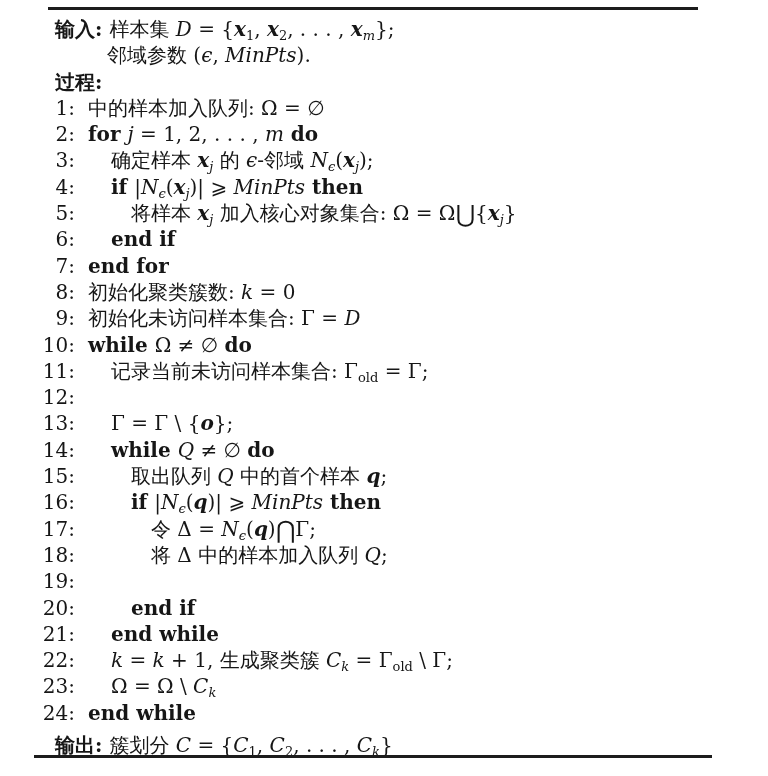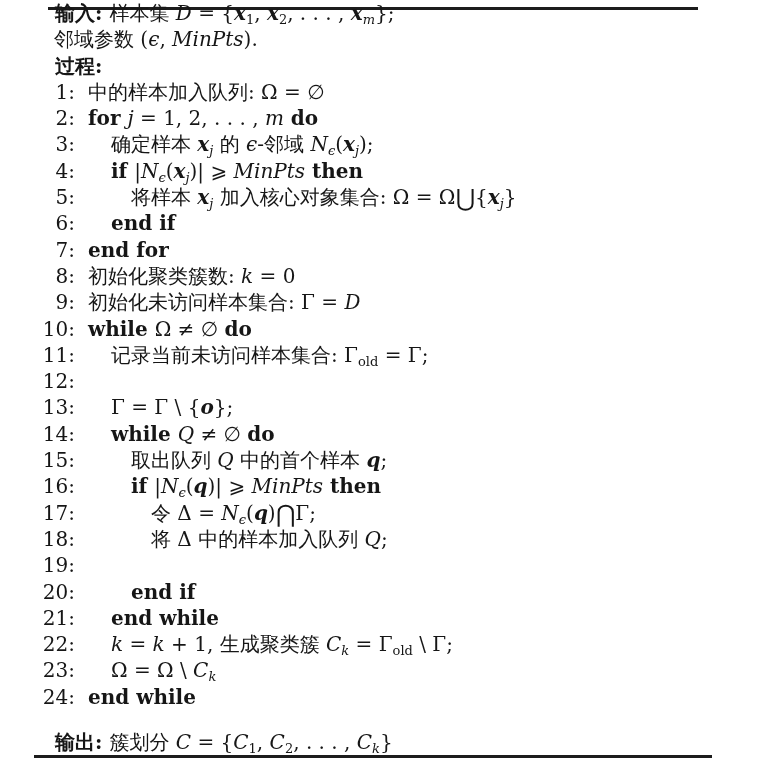--- a/index.html
+++ b/index.html
@@ -8,29 +8,29 @@
     width:768px;height:776px;
     background:#ffffff;
     color:#161616;
     font-family:"DejaVu Serif","Liberation Serif",serif;
     font-size:20px;
     overflow:hidden;
   }
   .rule{position:absolute;background:#1c1c1c;height:3px;}
   .rule-top{left:48px;top:7px;width:650px;}
   .rule-bottom{left:34px;top:755px;width:678px;}
-  .lines{position:absolute;left:0;top:0;width:696px;}
+  .lines{position:absolute;left:0;top:16px;width:696px;}
   .line{
     height:26.3px;line-height:26.3px;
     display:flex;align-items:baseline;
     white-space:pre;
   }
   .line.label{padding-left:55px;}
-  .line.cont{padding-left:54px;}
-  .line.outgap{margin-top:19px;}
+  .line.cont{padding-left:107px;}
+  .line.outgap{margin-top:6px;}
   .num{flex:0 0 75px;text-align:right;font-style:normal;}
   .content{display:inline;}
   .ind0{padding-left:13px;}
   .ind1{padding-left:36px;}
   .ind2{padding-left:56px;}
   .ind3{padding-left:76px;}
   .lbl{font-weight:bold;margin-right:7px;}
   .seg-c{font-style:normal;}
   .seg-kw{font-weight:bold;}
   .seg-i{font-style:italic;}

